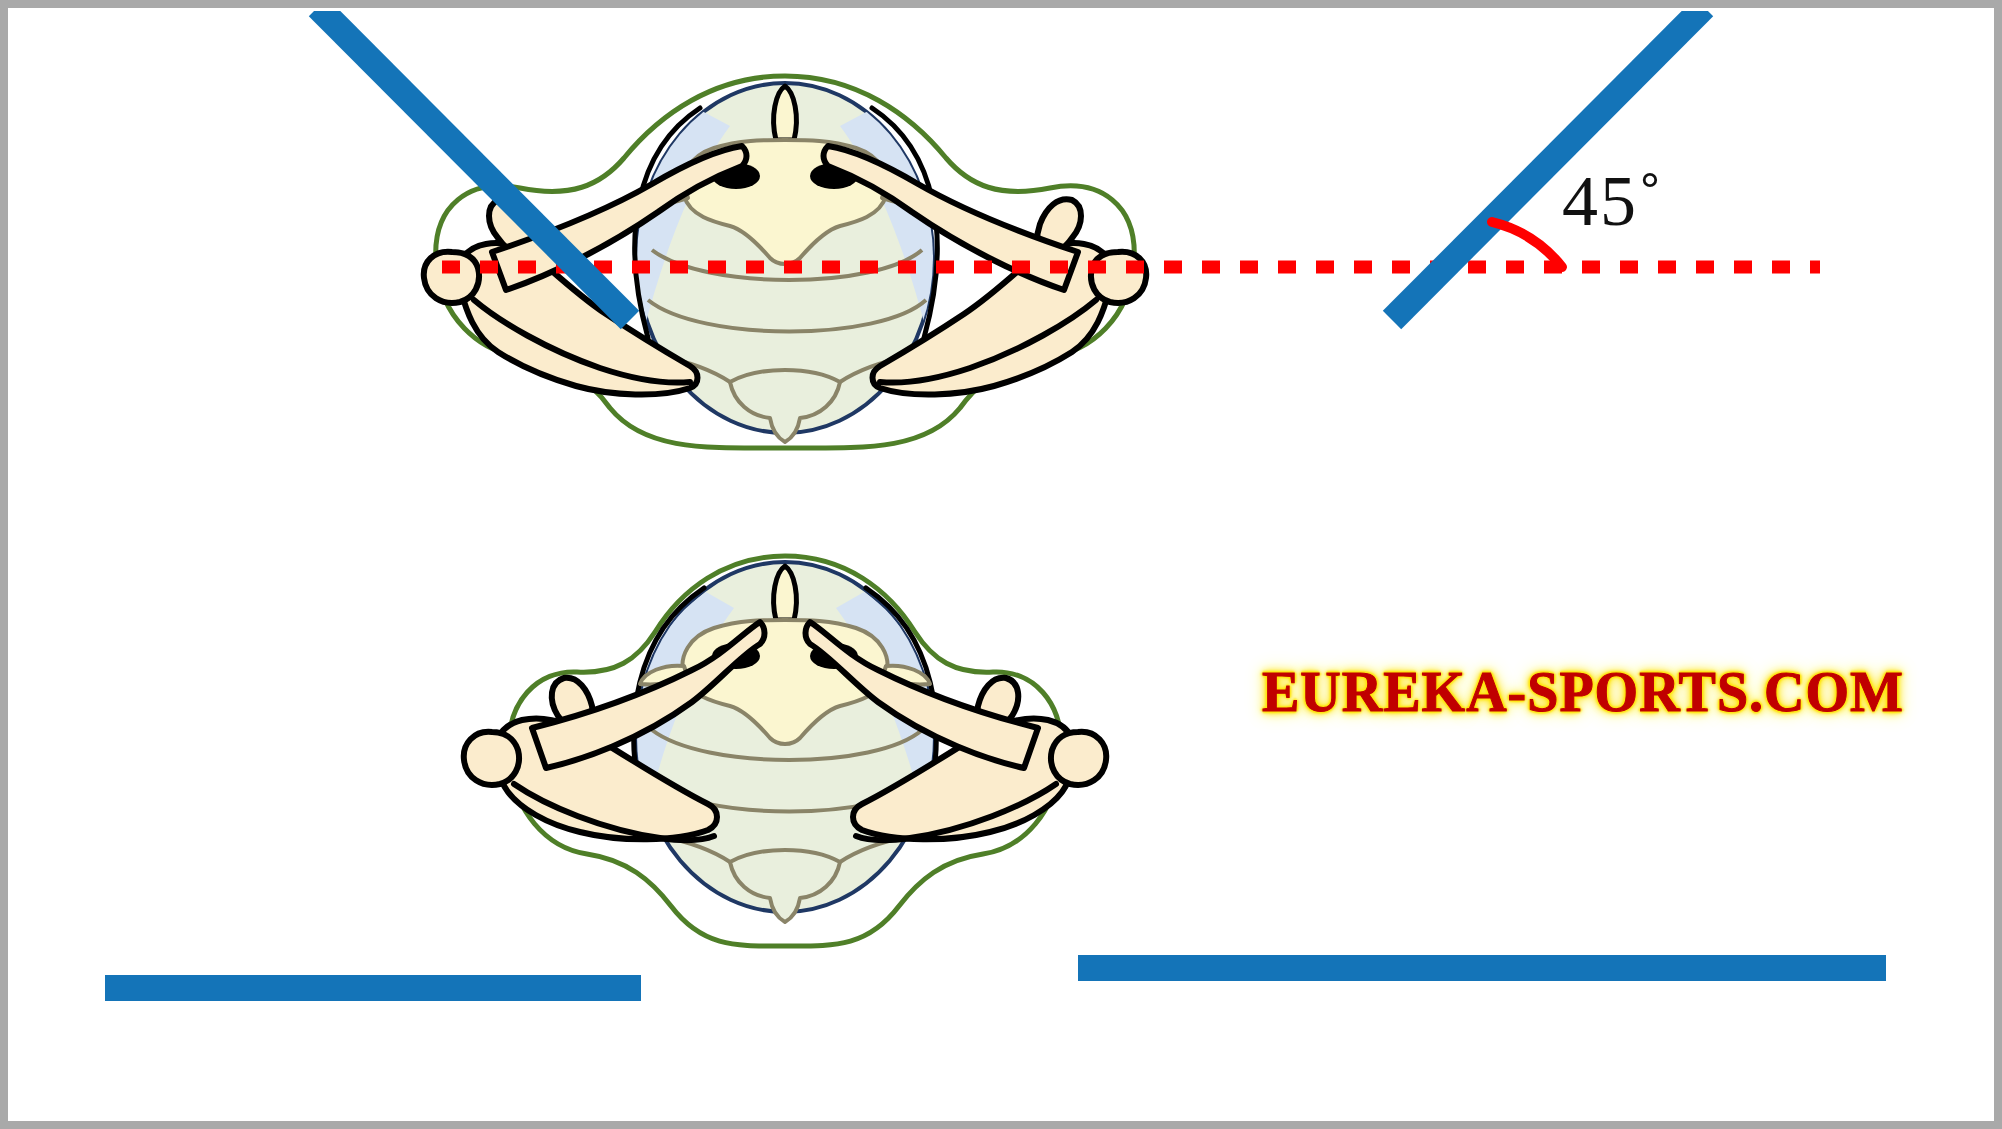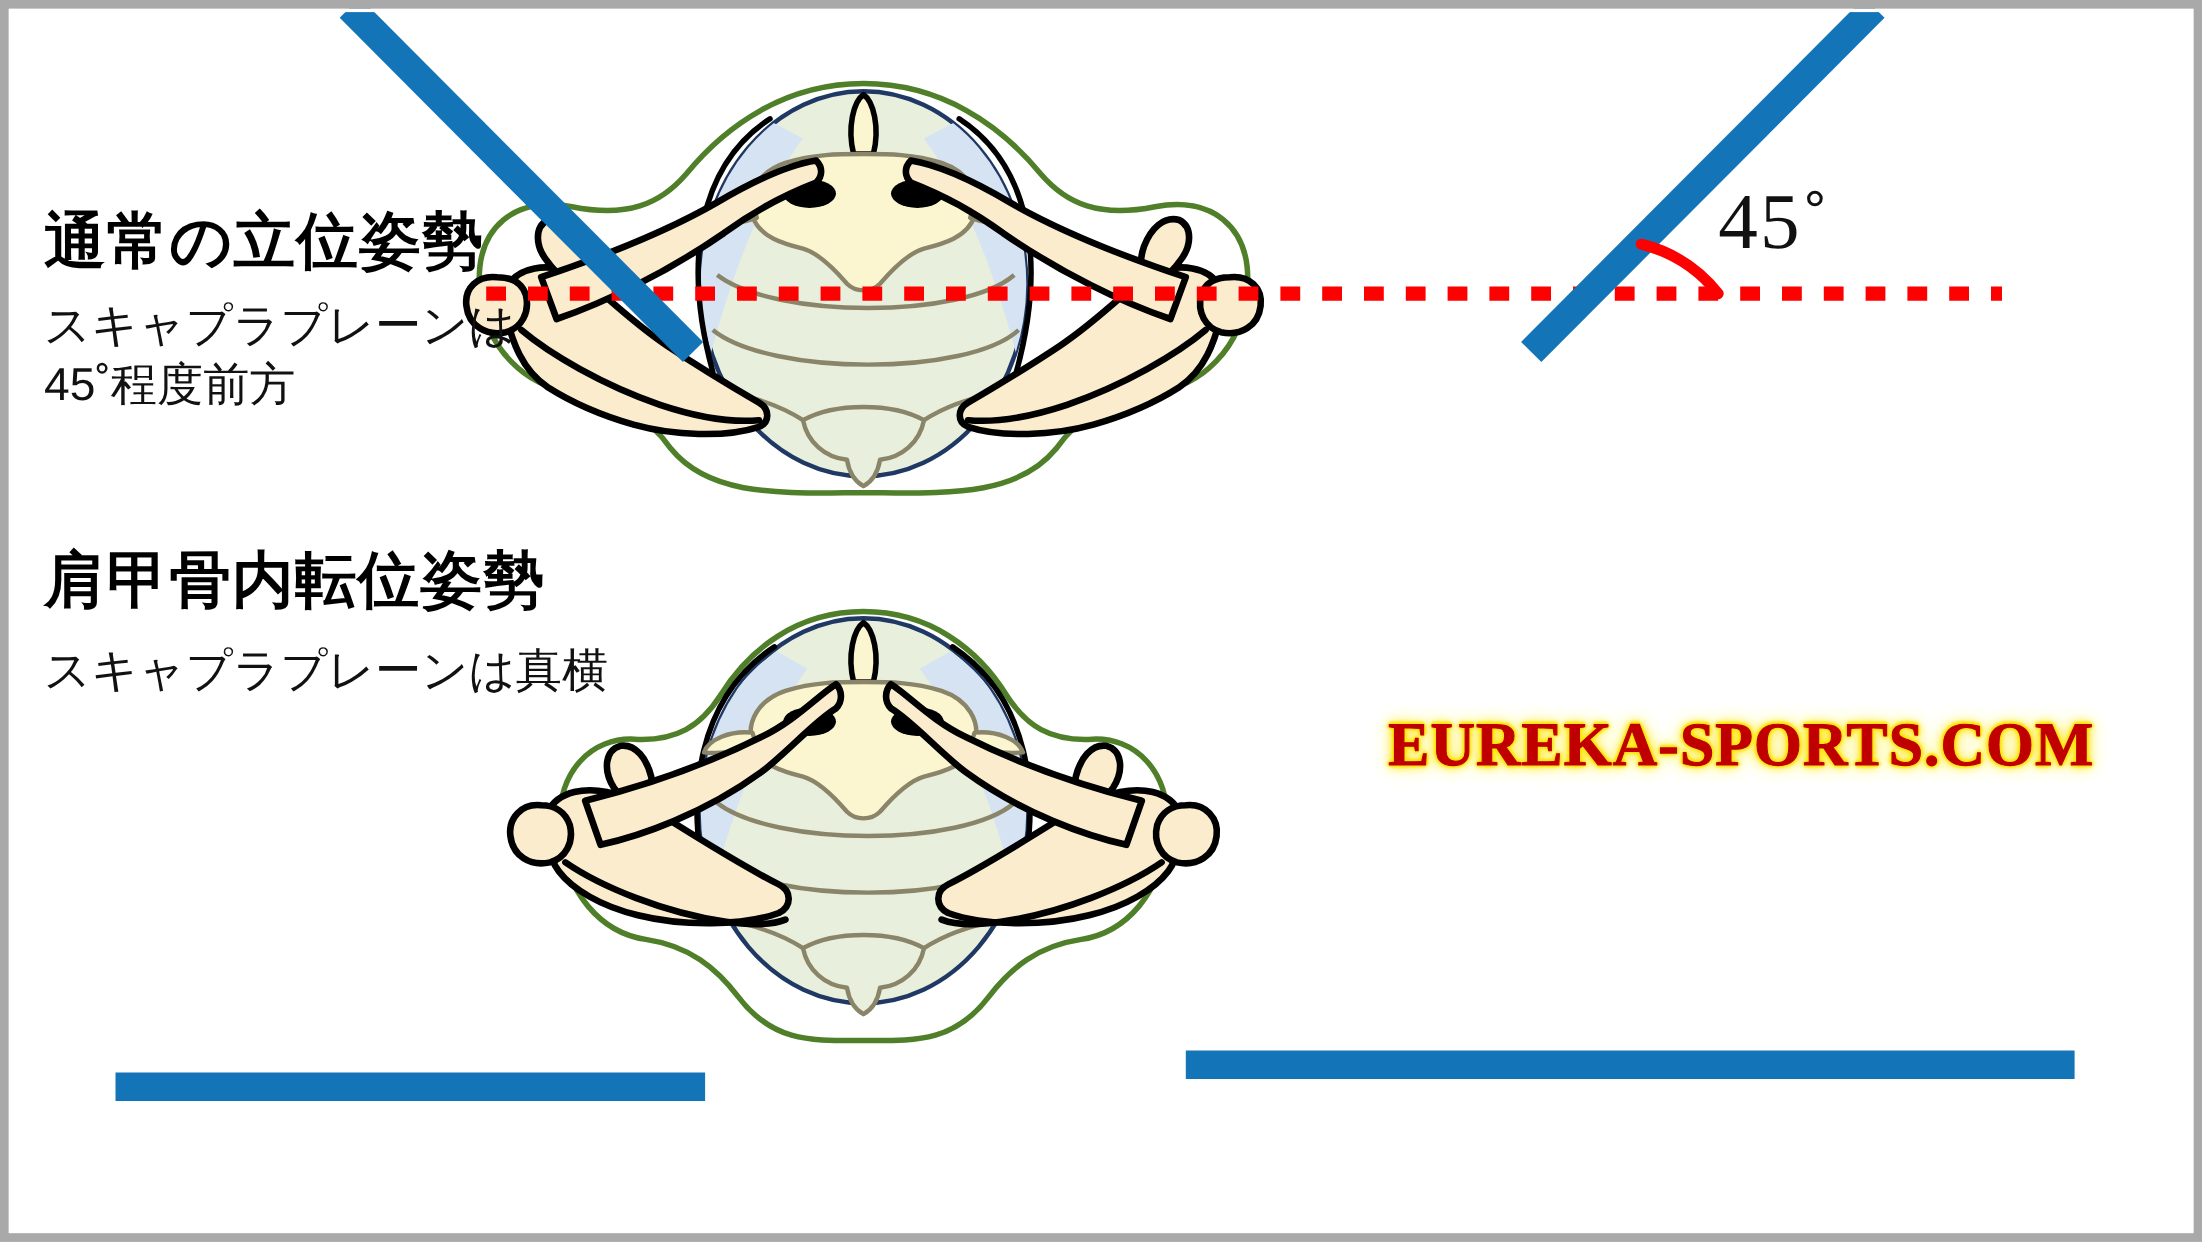--- a/index.html
+++ b/index.html
@@ -62,21 +62,21 @@
     color:#111111;
     z-index:31;
     white-space:nowrap;
     font-family:Liberation Serif, serif;
     letter-spacing:2px;
   }
 
   
   #watermark{
     position:absolute;
-    left:1262px;top:645px;
+    left:1262px;top:660px;
     z-index:40;
     font-family:"Liberation Serif","DejaVu Serif",serif;
     font-weight:bold;
     font-size:56px;
     letter-spacing:1px;
     color:#c00000;
     white-space:nowrap;
     text-shadow:
        0 0 2px #ffe400, 0 0 4px #ffe400, 0 0 7px #ffe400,
        0 0 11px #ffe400, 0 0 16px #fff27a, 0 0 22px #fff9b0,
@@ -344,30 +344,21 @@
                  C 804,628 804,638 810,644
                  C 830,656 854,684 878,702
                  C 930,740 988,760 1024,768 Z" fill="#fbeccd" stroke="#000000" stroke-width="6" stroke-linejoin="round"></path>
       </g>
 
       <line x1="105" y1="988" x2="641" y2="988" stroke="#1474b8" stroke-width="26" stroke-linecap="butt"></line>
       <line x1="1078" y1="968" x2="1886" y2="968" stroke="#1474b8" stroke-width="26" stroke-linecap="butt"></line>
     </g>
   </svg>
 
-  <div class="txt-block" id="block-top">
-    <div class="heading">通常の立位姿勢</div>
-    <div class="subtext">スキャプラプレーンは
-45˚程度前方</div>
-  </div>
-
-  <div class="txt-block" id="block-bottom">
-    <div class="heading">肩甲骨内転位姿勢</div>
-    <div class="subtext">スキャプラプレーンは真横</div>
-  </div>
+
 
   <div id="angle-label">45˚</div>
 
   <div id="watermark">EUREKA-SPORTS.COM</div>
 
   <div id="frame"></div>
   <div id="frame-inner"></div>
 </div>
 
 </body></html>

